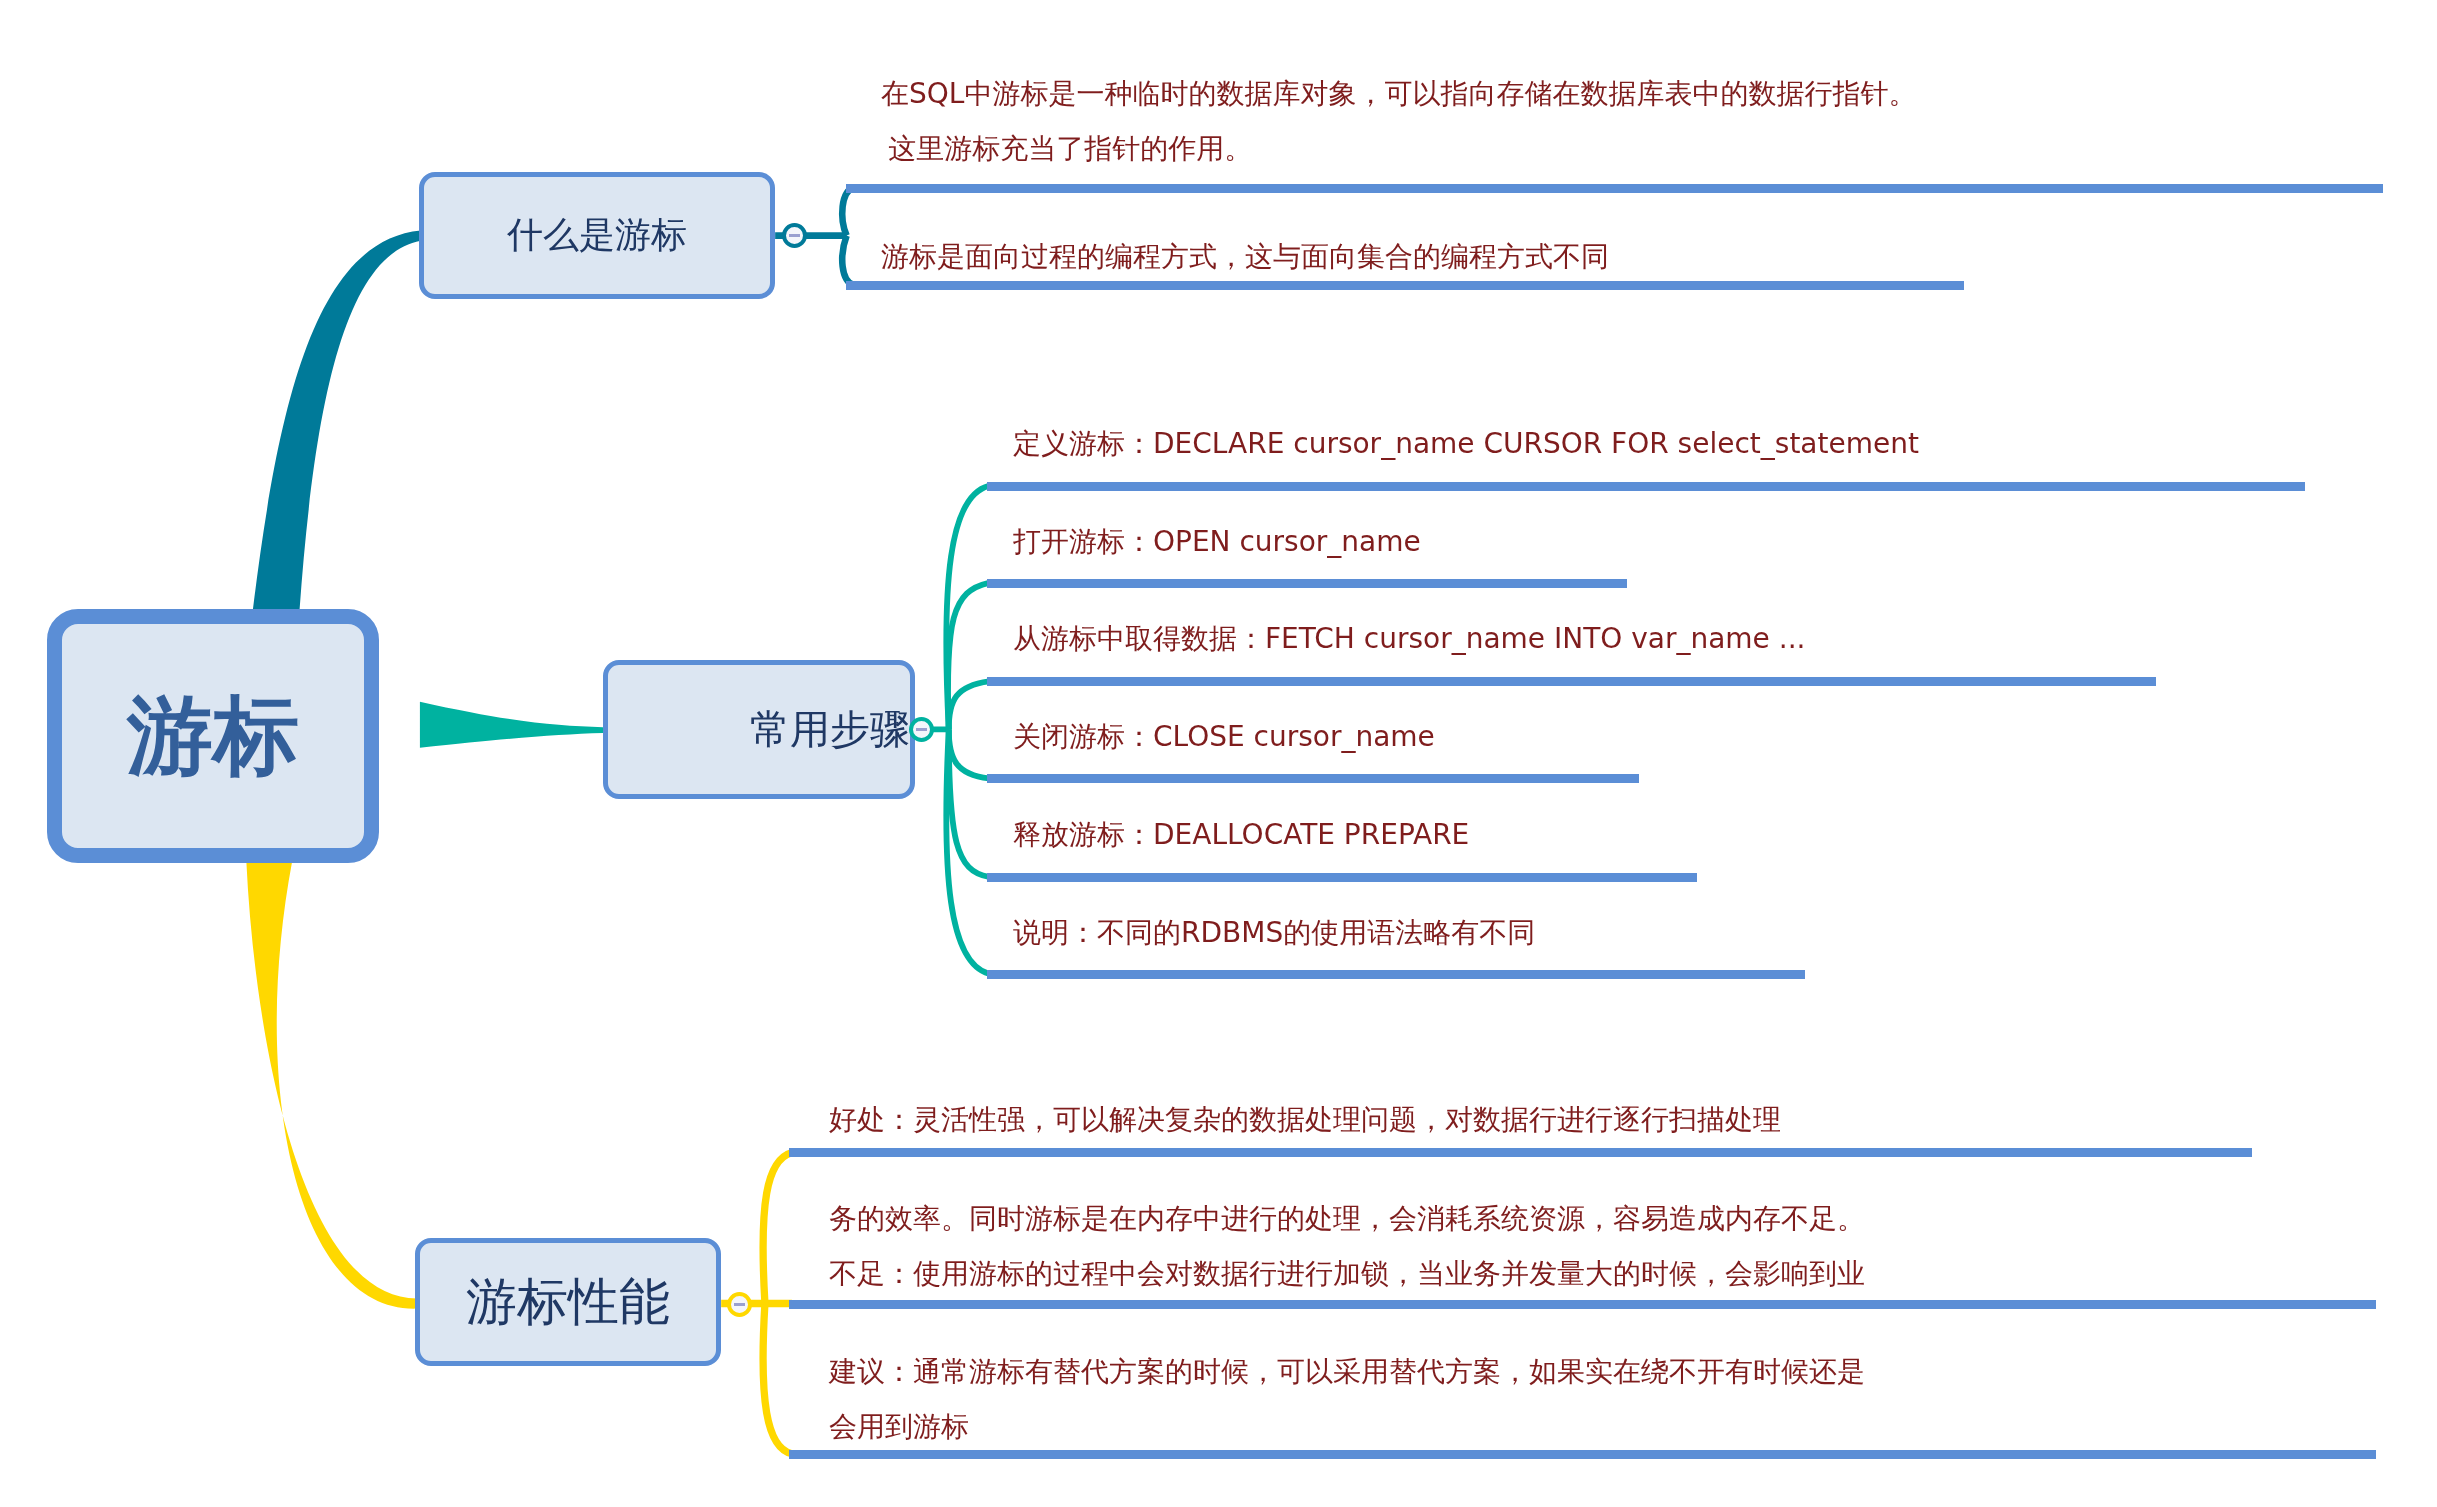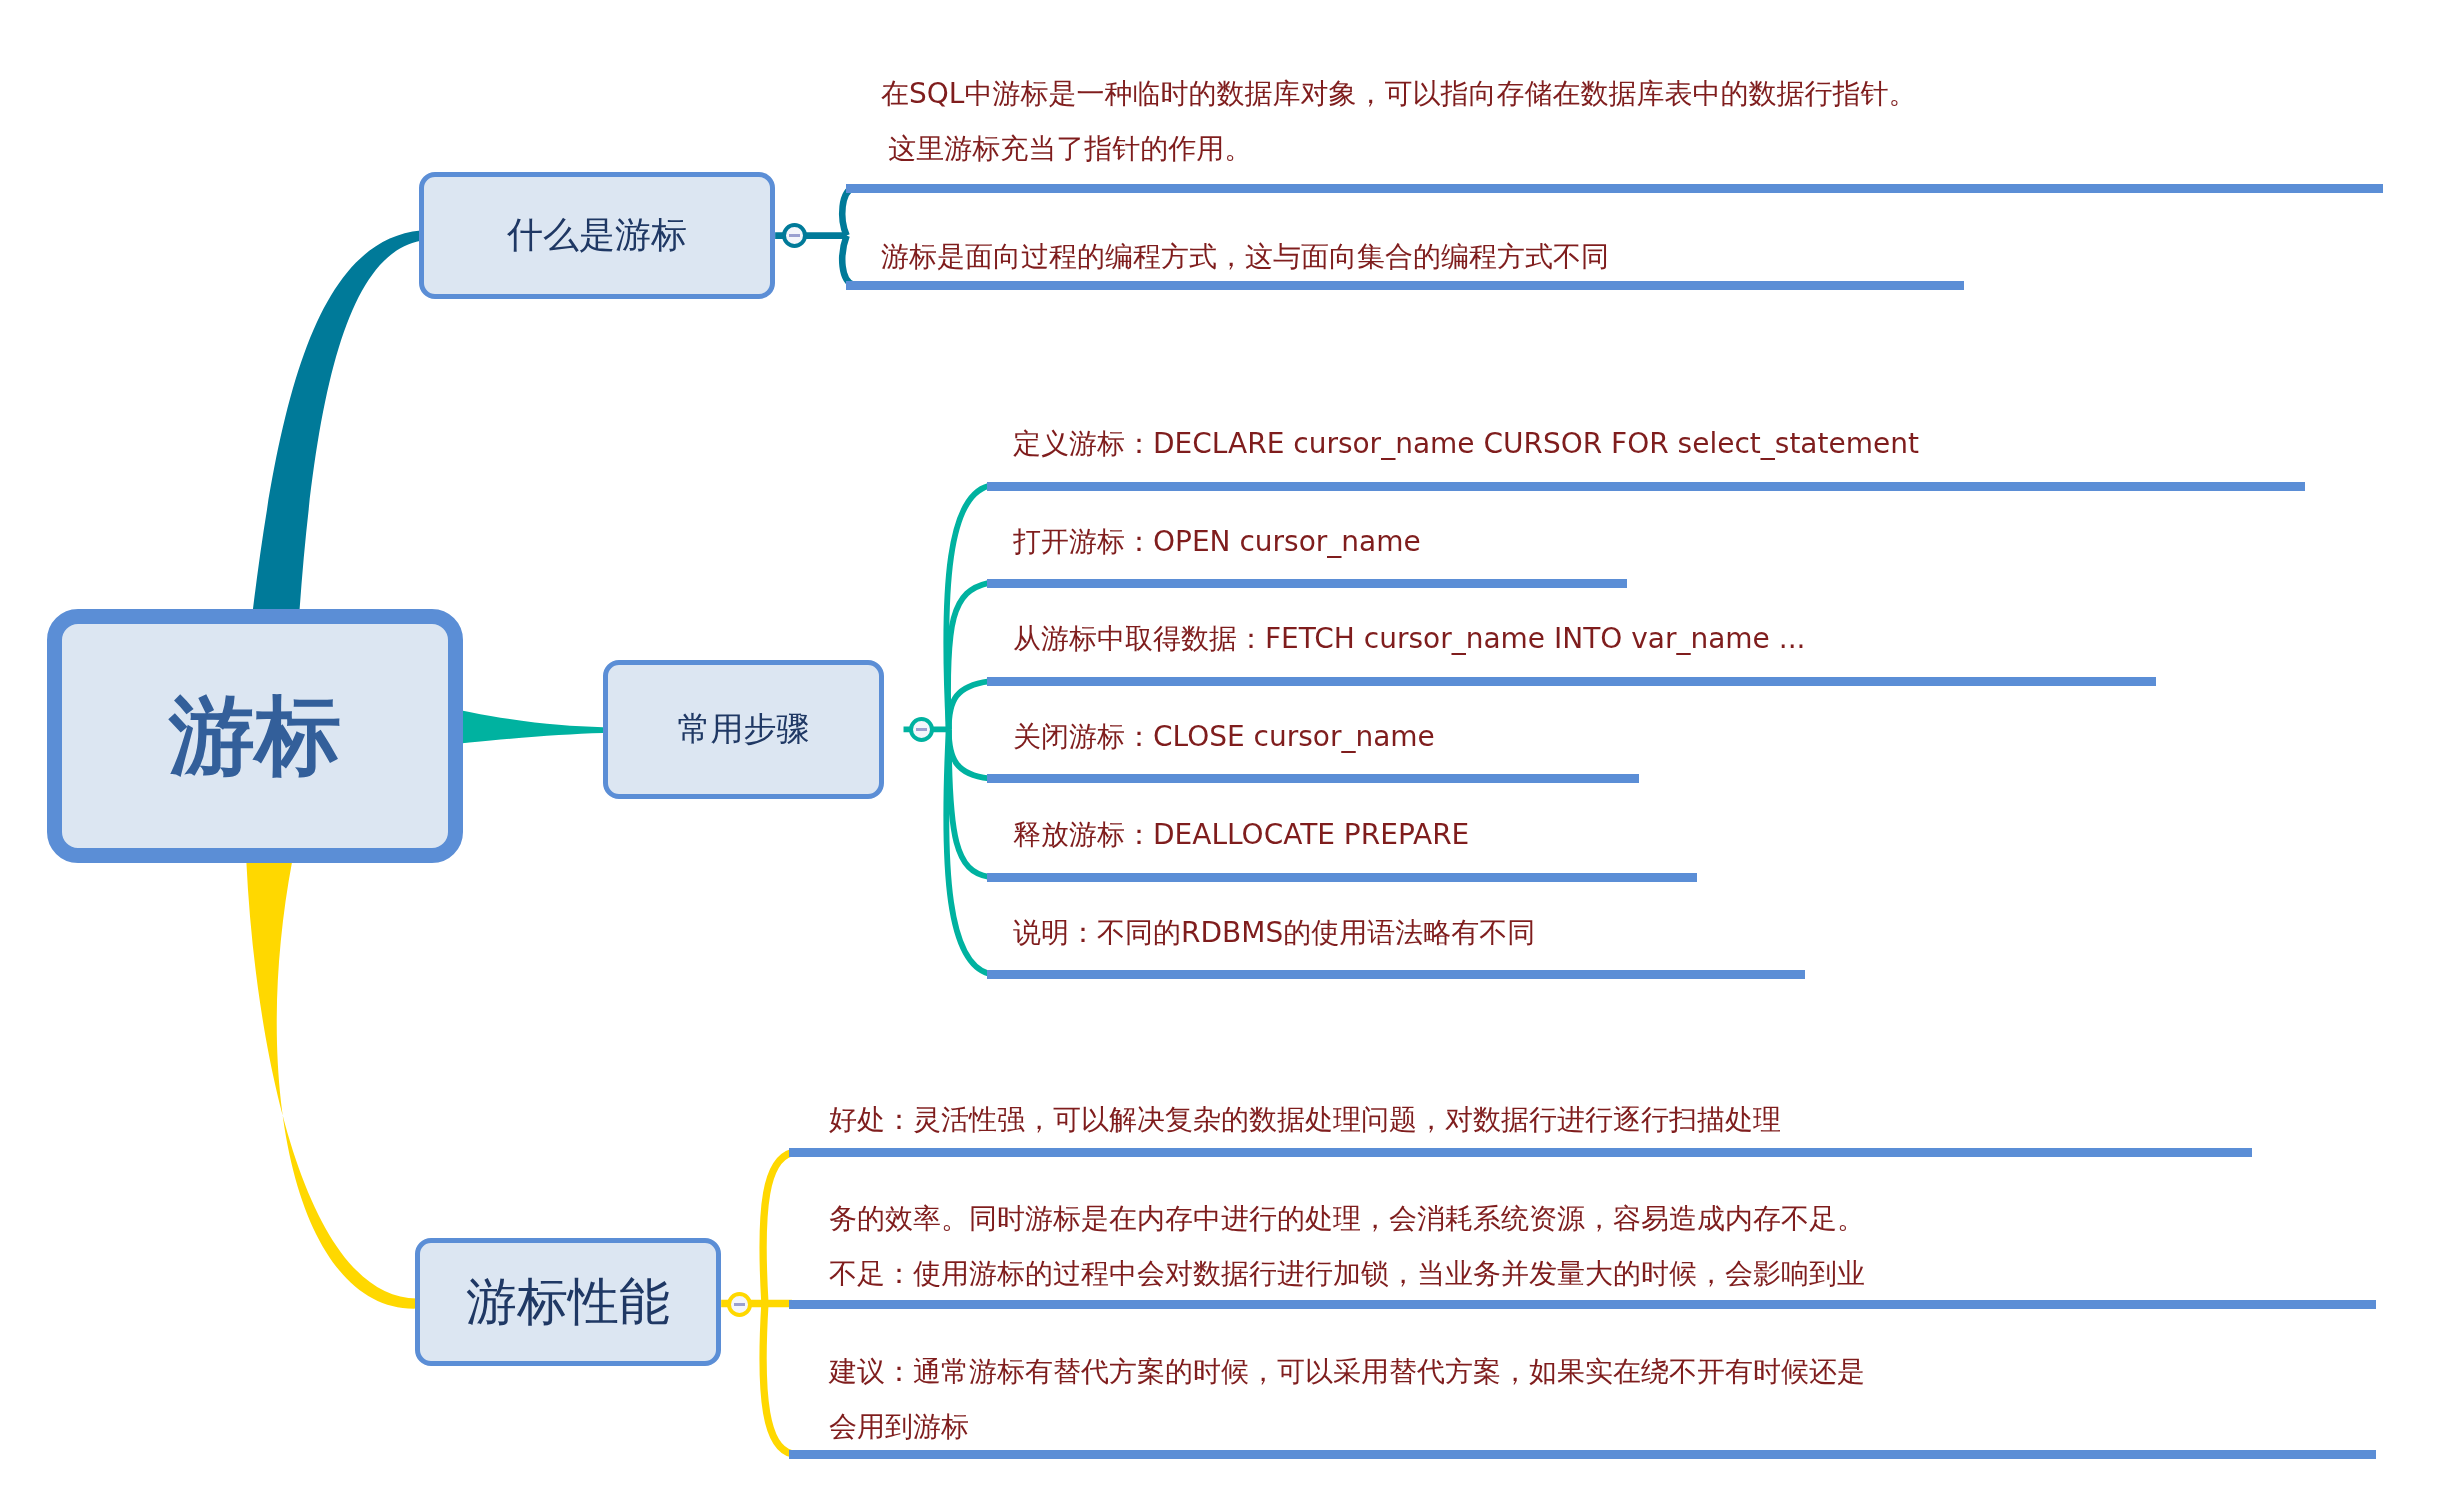--- a/index.html
+++ b/index.html
@@ -41,41 +41,41 @@
     <path d="M1300 1000 C 1300 1150, 1310 1195, 1355 1202"></path>
     <path d="M1300 1000 C 1290 1200, 1300 1320, 1355 1335"></path>
   </g>
   <g id="bk-perf" fill="none" stroke-width="10" stroke="#FFD800">
     <line x1="988" y1="1787" x2="1085" y2="1787"></line>
     <path d="M1048 1787 C 1040 1650, 1050 1590, 1085 1580"></path>
     <path d="M1048 1787 C 1040 1920, 1050 1985, 1085 1993"></path>
   </g>
 </svg>
 
-<div class="node central" style="left:47px;top:609px;width:416px;height:254px;font-size:86px;">
+<div class="node central" style="left:47px;top:609px;width:332px;height:254px;font-size:86px;">
   <span>游标</span>
 </div>
 
 <div class="node" style="left:419px;top:172px;width:356px;height:127px;font-size:36px;">
   <span>什么是游标</span>
 </div>
 <div class="collapse" style="left:782px;top:223px;border-color:#007A99;">
   <span style="background: rgb(154, 160, 208);"></span>
 </div>
 <div class="leaf" style="left:881px;top:66px;">
   <div>在SQL中游标是一种临时的数据库对象，可以指向存储在数据库表中的数据行指针。</div>
   <div style="padding-left:7.3px;">这里游标充当了指针的作用。</div>
 </div>
 <div class="uline" style="left: 846px; top: 184px; width: 1537px; background: rgb(91, 142, 214);"></div>
 <div class="leaf" style="left:881px;top:229px;">
   <div>游标是面向过程的编程方式，这与面向集合的编程方式不同</div>
 </div>
 <div class="uline" style="left: 846px; top: 281px; width: 1118px; background: rgb(91, 142, 214);"></div>
 
-<div class="node" style="left:603px;top:660px;width:281px;height:139px;font-size:33px;">
+<div class="node" style="left:603px;top:660px;width:312px;height:139px;font-size:40px;justify-content:flex-end;">
   <span>常用步骤</span>
 </div>
 <div class="collapse" style="left:909px;top:717px;border-color:#00B2A0;">
   <span style="background: rgb(154, 160, 208);"></span>
 </div>
 
 <div class="leaf" style="left:1013px;top:416px;">
   <div>定义游标：DECLARE cursor_name CURSOR FOR select_statement</div>
 </div>
 <div class="uline" style="left: 987px; top: 482px; width: 1318px; background: rgb(91, 142, 214);"></div>

